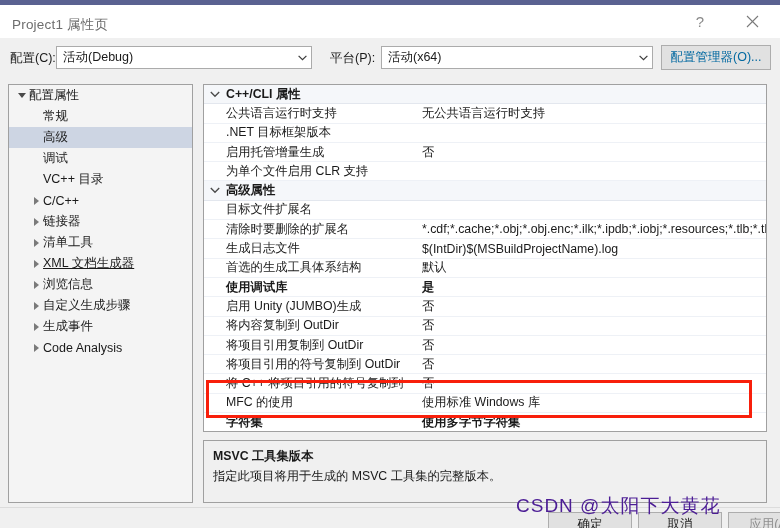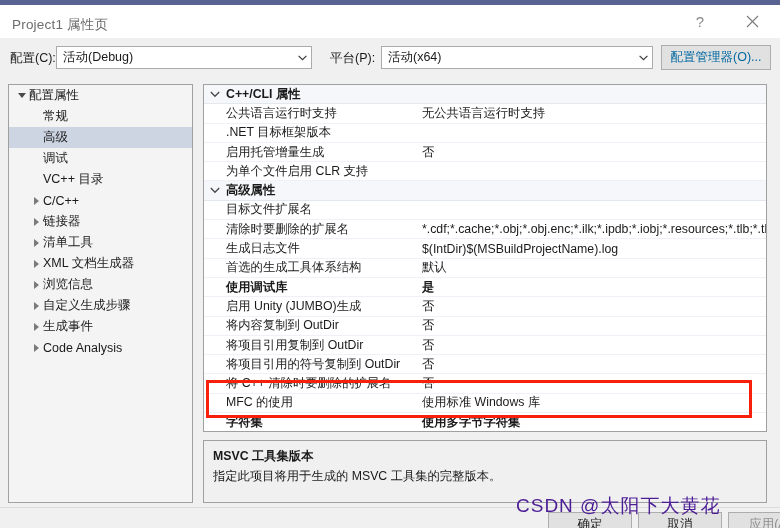--- a/index.html
+++ b/index.html
@@ -192,21 +192,21 @@
           <span class="tri-right"></span>
         </div>
         <span>链接器</span>
       </div>
       <div class="tnode" style="padding-left: 20px;">
         <div class="tw">
           <span class="tri-right"></span>
         </div>
         <span>清单工具</span>
       </div>
-      <div class="tnode" style="padding-left: 20px;">
+      <div class="tnode" style="padding-left: 20px; text-decoration: underline;">
         <div class="tw">
           <span class="tri-right"></span>
         </div>
         <span>XML 文档生成器</span>
       </div>
       <div class="tnode" style="padding-left: 20px;">
         <div class="tw">
           <span class="tri-right"></span>
         </div>
         <span>浏览信息</span>
@@ -293,21 +293,21 @@
       </div>
       <div class="grow">
         <div class="gname">将项目引用复制到 OutDir</div>
         <div class="gval">否</div>
       </div>
       <div class="grow">
         <div class="gname">将项目引用的符号复制到 OutDir</div>
         <div class="gval">否</div>
       </div>
       <div class="grow">
-        <div class="gname">将 C++ 清除时要删除的扩展名</div>
+        <div class="gname">将 C++ 将项目引用的符号复制到</div>
         <div class="gval">否</div>
       </div>
       <div class="grow">
         <div class="gname">MFC 的使用</div>
         <div class="gval">使用标准 Windows 库</div>
       </div>
       <div class="grow">
         <div class="gname b">字符集</div>
         <div class="gval b">使用多字节字符集</div>
       </div>

